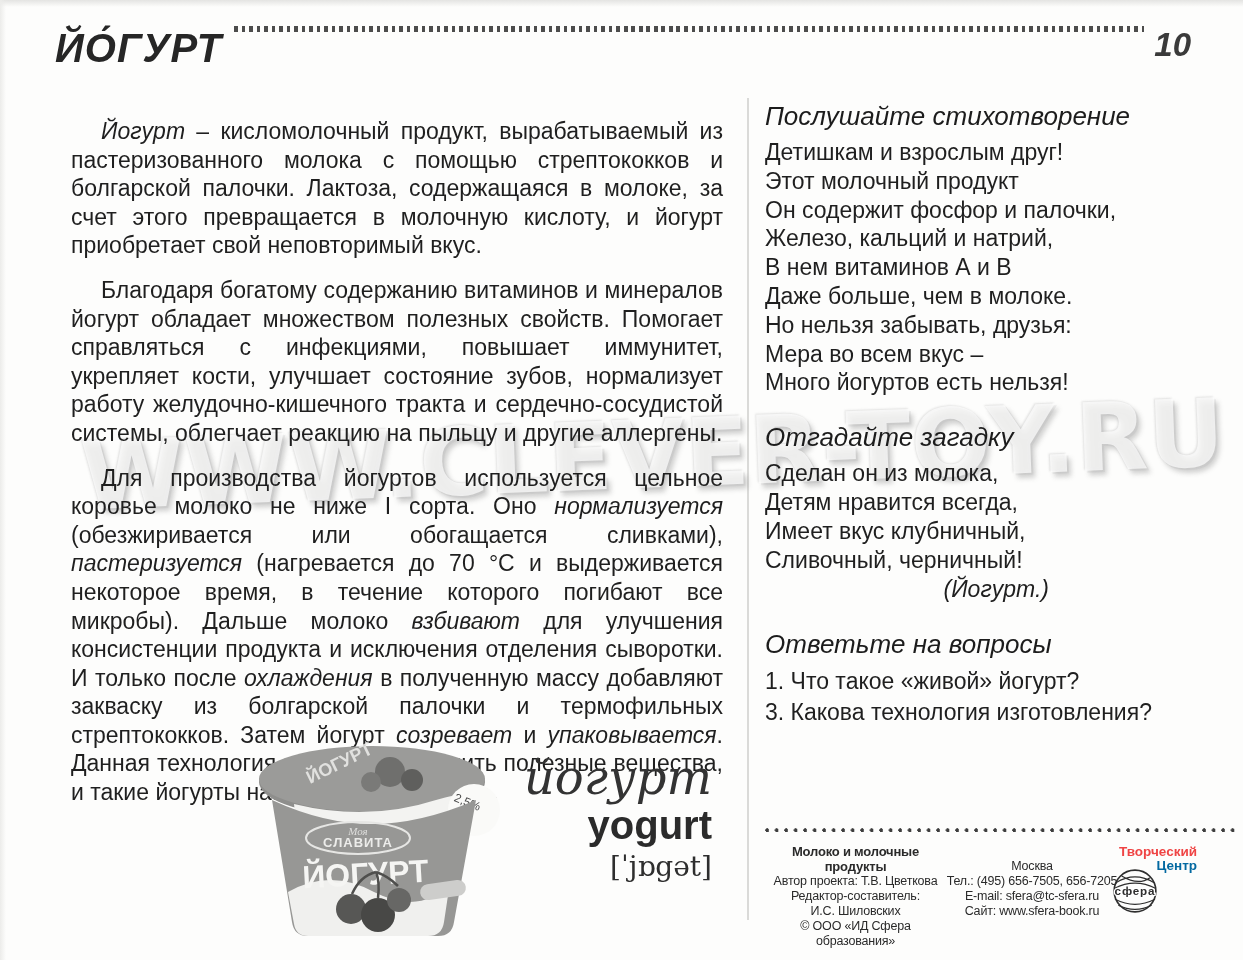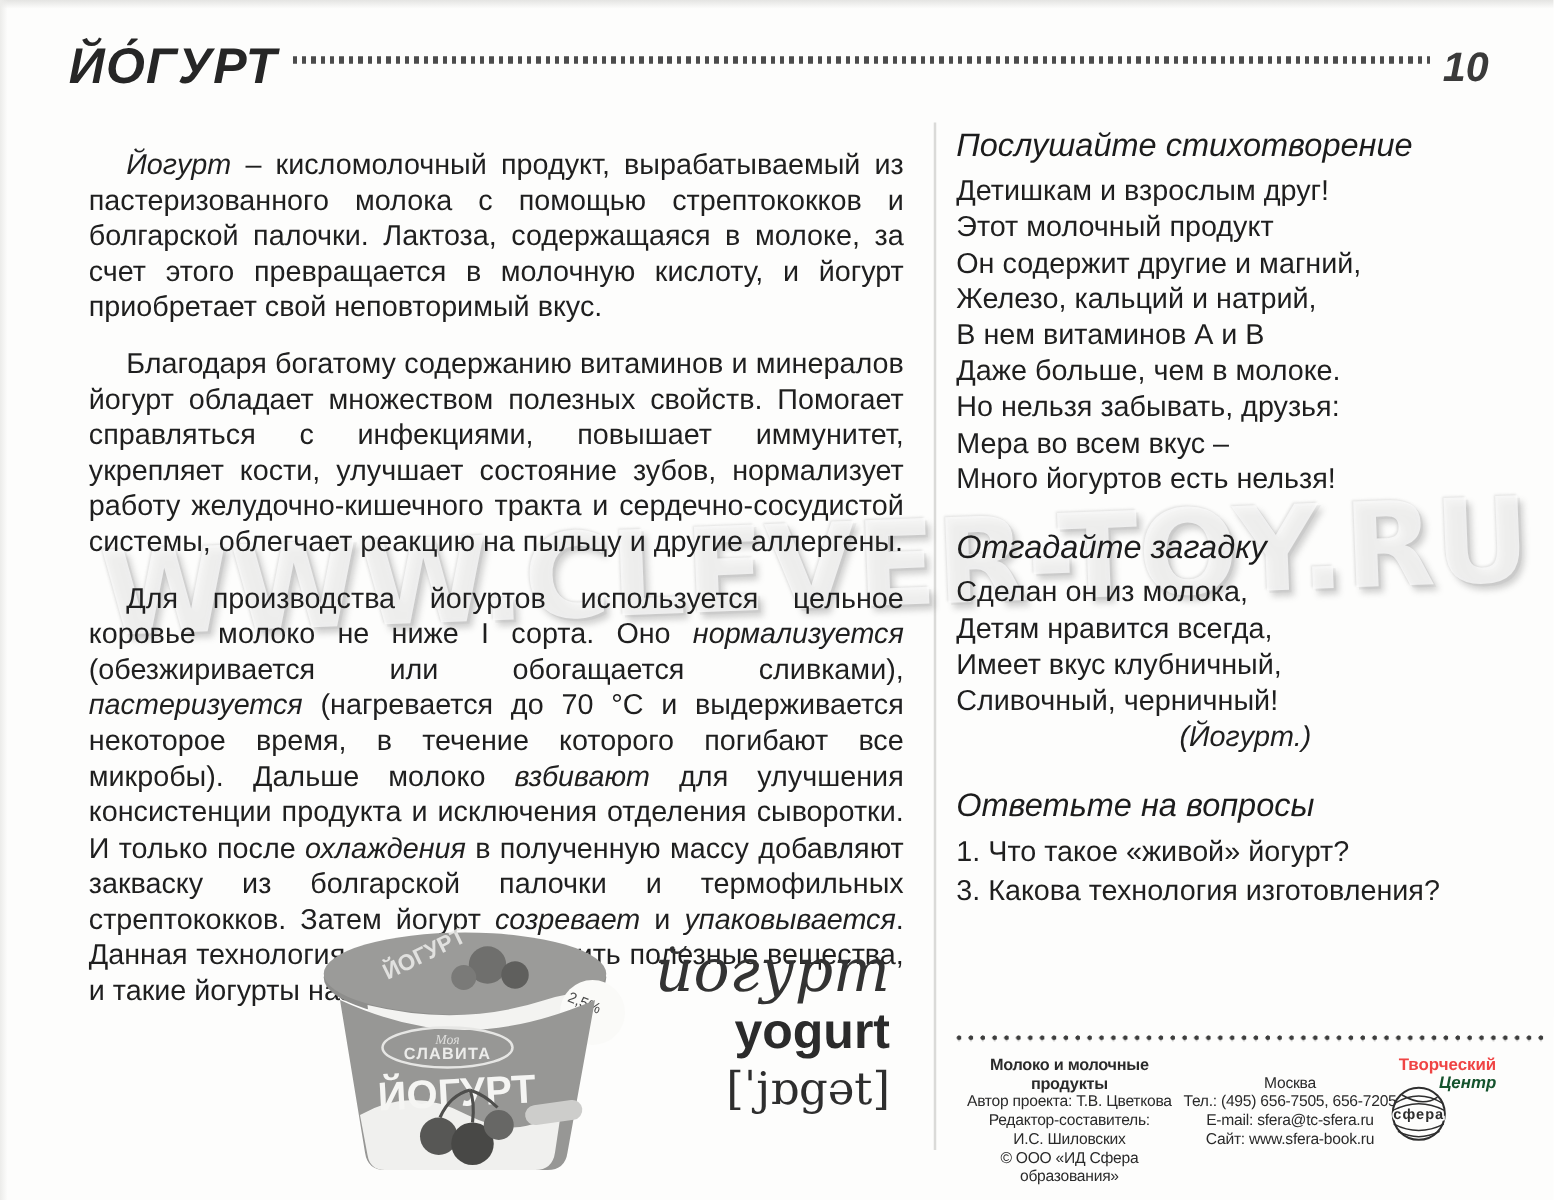--- a/index.html
+++ b/index.html
@@ -8,21 +8,21 @@
     background:#fdfdfc; color:#222;
     font-family:"Liberation Sans", sans-serif;
   }
   .edge-top{position:absolute;top:0;left:0;right:0;height:7px;
     background:linear-gradient(#e4e4e2,rgba(255,255,255,0));}
   .edge-left{position:absolute;top:0;left:0;bottom:0;width:6px;
     background:linear-gradient(90deg,#ececea,rgba(255,255,255,0));}
 
   
   .header{position:absolute;left:55px;right:52px;top:26px;height:54px;
-    display:flex;align-items:center;}
+    display:flex;align-items:flex-start;}
   .title{font-size:40px;font-weight:bold;font-style:italic;color:#262626;
     letter-spacing:1px;line-height:1.1;}
   .leader{flex:1;height:6px;margin:0 10px 11px 12px;
     background-image:repeating-linear-gradient(90deg,#4c4c4c 0 3.5px,transparent 3.5px 7.5px);}
   .page-num{font-size:33px;font-weight:bold;font-style:italic;color:#3a3a3a;
     margin-bottom:-2px;}
 
   
   .watermark{position:absolute;left:80px;top:400px;width:1160px;z-index:1;
     font-family:"DejaVu Sans",sans-serif;font-weight:bold;font-size:94px;
@@ -37,21 +37,21 @@
   .divider{position:absolute;left:747px;top:98px;width:2px;height:822px;background:#dadad8;z-index:0;}
   .left-col{position:absolute;left:55px;top:101px;width:684px;z-index:2;
     font-size:23px;line-height:28.6px;text-align:justify;color:#1f1f1f;}
   .para{text-indent:30px;margin:16px;}
   .para em{font-style:italic;}
 
   
   .vocab{position:absolute;left:420px;top:752px;width:292px;text-align:right;z-index:2;}
   .vocab-ru{font-family:"DejaVu Serif",serif;font-style:italic;font-size:48px;color:#333;line-height:1.05;}
   .vocab-en{font-size:40px;font-weight:bold;color:#2b2b2b;line-height:1.1;margin-top:1px;}
-  .vocab-ipa{font-family:"DejaVu Serif",serif;font-size:36px;color:#2e2e2e;line-height:1.15;margin-top:4px;}
+  .vocab-ipa{font-family:"DejaVu Serif",serif;font-size:28px;color:#2e2e2e;line-height:1.15;margin-top:4px;}
 
   .cup{position:absolute;left:238px;top:740px;z-index:2;}
 
   
   .right-col{position:absolute;left:765px;top:100px;width:472px;z-index:2;color:#1f1f1f;}
   .sec-head{font-size:26px;font-weight:normal;font-style:italic;color:#1c1c1c;
     line-height:32px;margin:0 0 6px 0;}
   .line{font-size:23px;line-height:28.8px;}
   .gap1{height:24px;} .gap2{height:24px;}
   .answer{font-size:23px;font-style:italic;line-height:30px;text-align:right;padding-right:188px;}
@@ -61,21 +61,21 @@
   .footer{position:absolute;left:765px;top:828px;width:472px;z-index:2;color:#2a2a2a;}
   .f-dots{height:5px;margin-bottom:11px;background-repeat:repeat-x;
     background-image:radial-gradient(circle at 2.2px 2.2px,#3d3d3d 1.7px,transparent 2.1px);
     background-size:9.5px 5px;}
   .f-cols{display:flex;text-align:center;}
   .f-col1{width:181px;font-size:12.5px;line-height:15px;letter-spacing:-0.2px;}
   .f-col2{width:172px;font-size:12.5px;line-height:15px;letter-spacing:-0.2px;padding-top:15px;}
   .f-title{font-weight:bold;font-size:13px;}
   .f-col3{position:relative;width:75px;height:72px;margin-right:42px;font-size:13.5px;}
   .logo-line1{position:absolute;right:-4px;top:0;font-weight:bold;color:#ef4444;white-space:nowrap;}
-  .logo-line2{position:absolute;right:-4px;top:14px;font-weight:bold;color:#14532d;font-style:italic;}
+  .logo-line2{position:absolute;right:-4px;top:14px;font-weight:bold;color:#0369a1;}
   .globe{position:absolute;left:-8px;top:22px;}
 </style>
 </head>
 <body>
 
 <div class="page">
   <div class="edge-top"></div>
   <div class="edge-left"></div>
 
   <div class="watermark">WWW.CLEVER-TOY.RU</div>
@@ -121,21 +121,21 @@
     <div class="vocab-ru">йогурт</div>
     <div class="vocab-en">yogurt</div>
     <div class="vocab-ipa">[ˈjɒgət]</div>
   </div>
 
   <div class="right-col">
     <div class="sec-head">Послушайте стихотворение</div>
     <div>
       <div class="line">Детишкам и взрослым друг!</div>
       <div class="line">Этот молочный продукт</div>
-      <div class="line">Он содержит другие и магний,</div>
+      <div class="line">Он содержит фосфор и палочки,</div>
       <div class="line">Железо, кальций и натрий,</div>
       <div class="line">В нем витаминов А и В</div>
       <div class="line">Даже больше, чем в молоке.</div>
       <div class="line">Но нельзя забывать, друзья:</div>
       <div class="line">Мера во всем вкус –</div>
       <div class="line">Много йогуртов есть нельзя!</div>
     </div>
 
     <div class="gap1"></div>
     <div class="sec-head">Отгадайте загадку</div>

